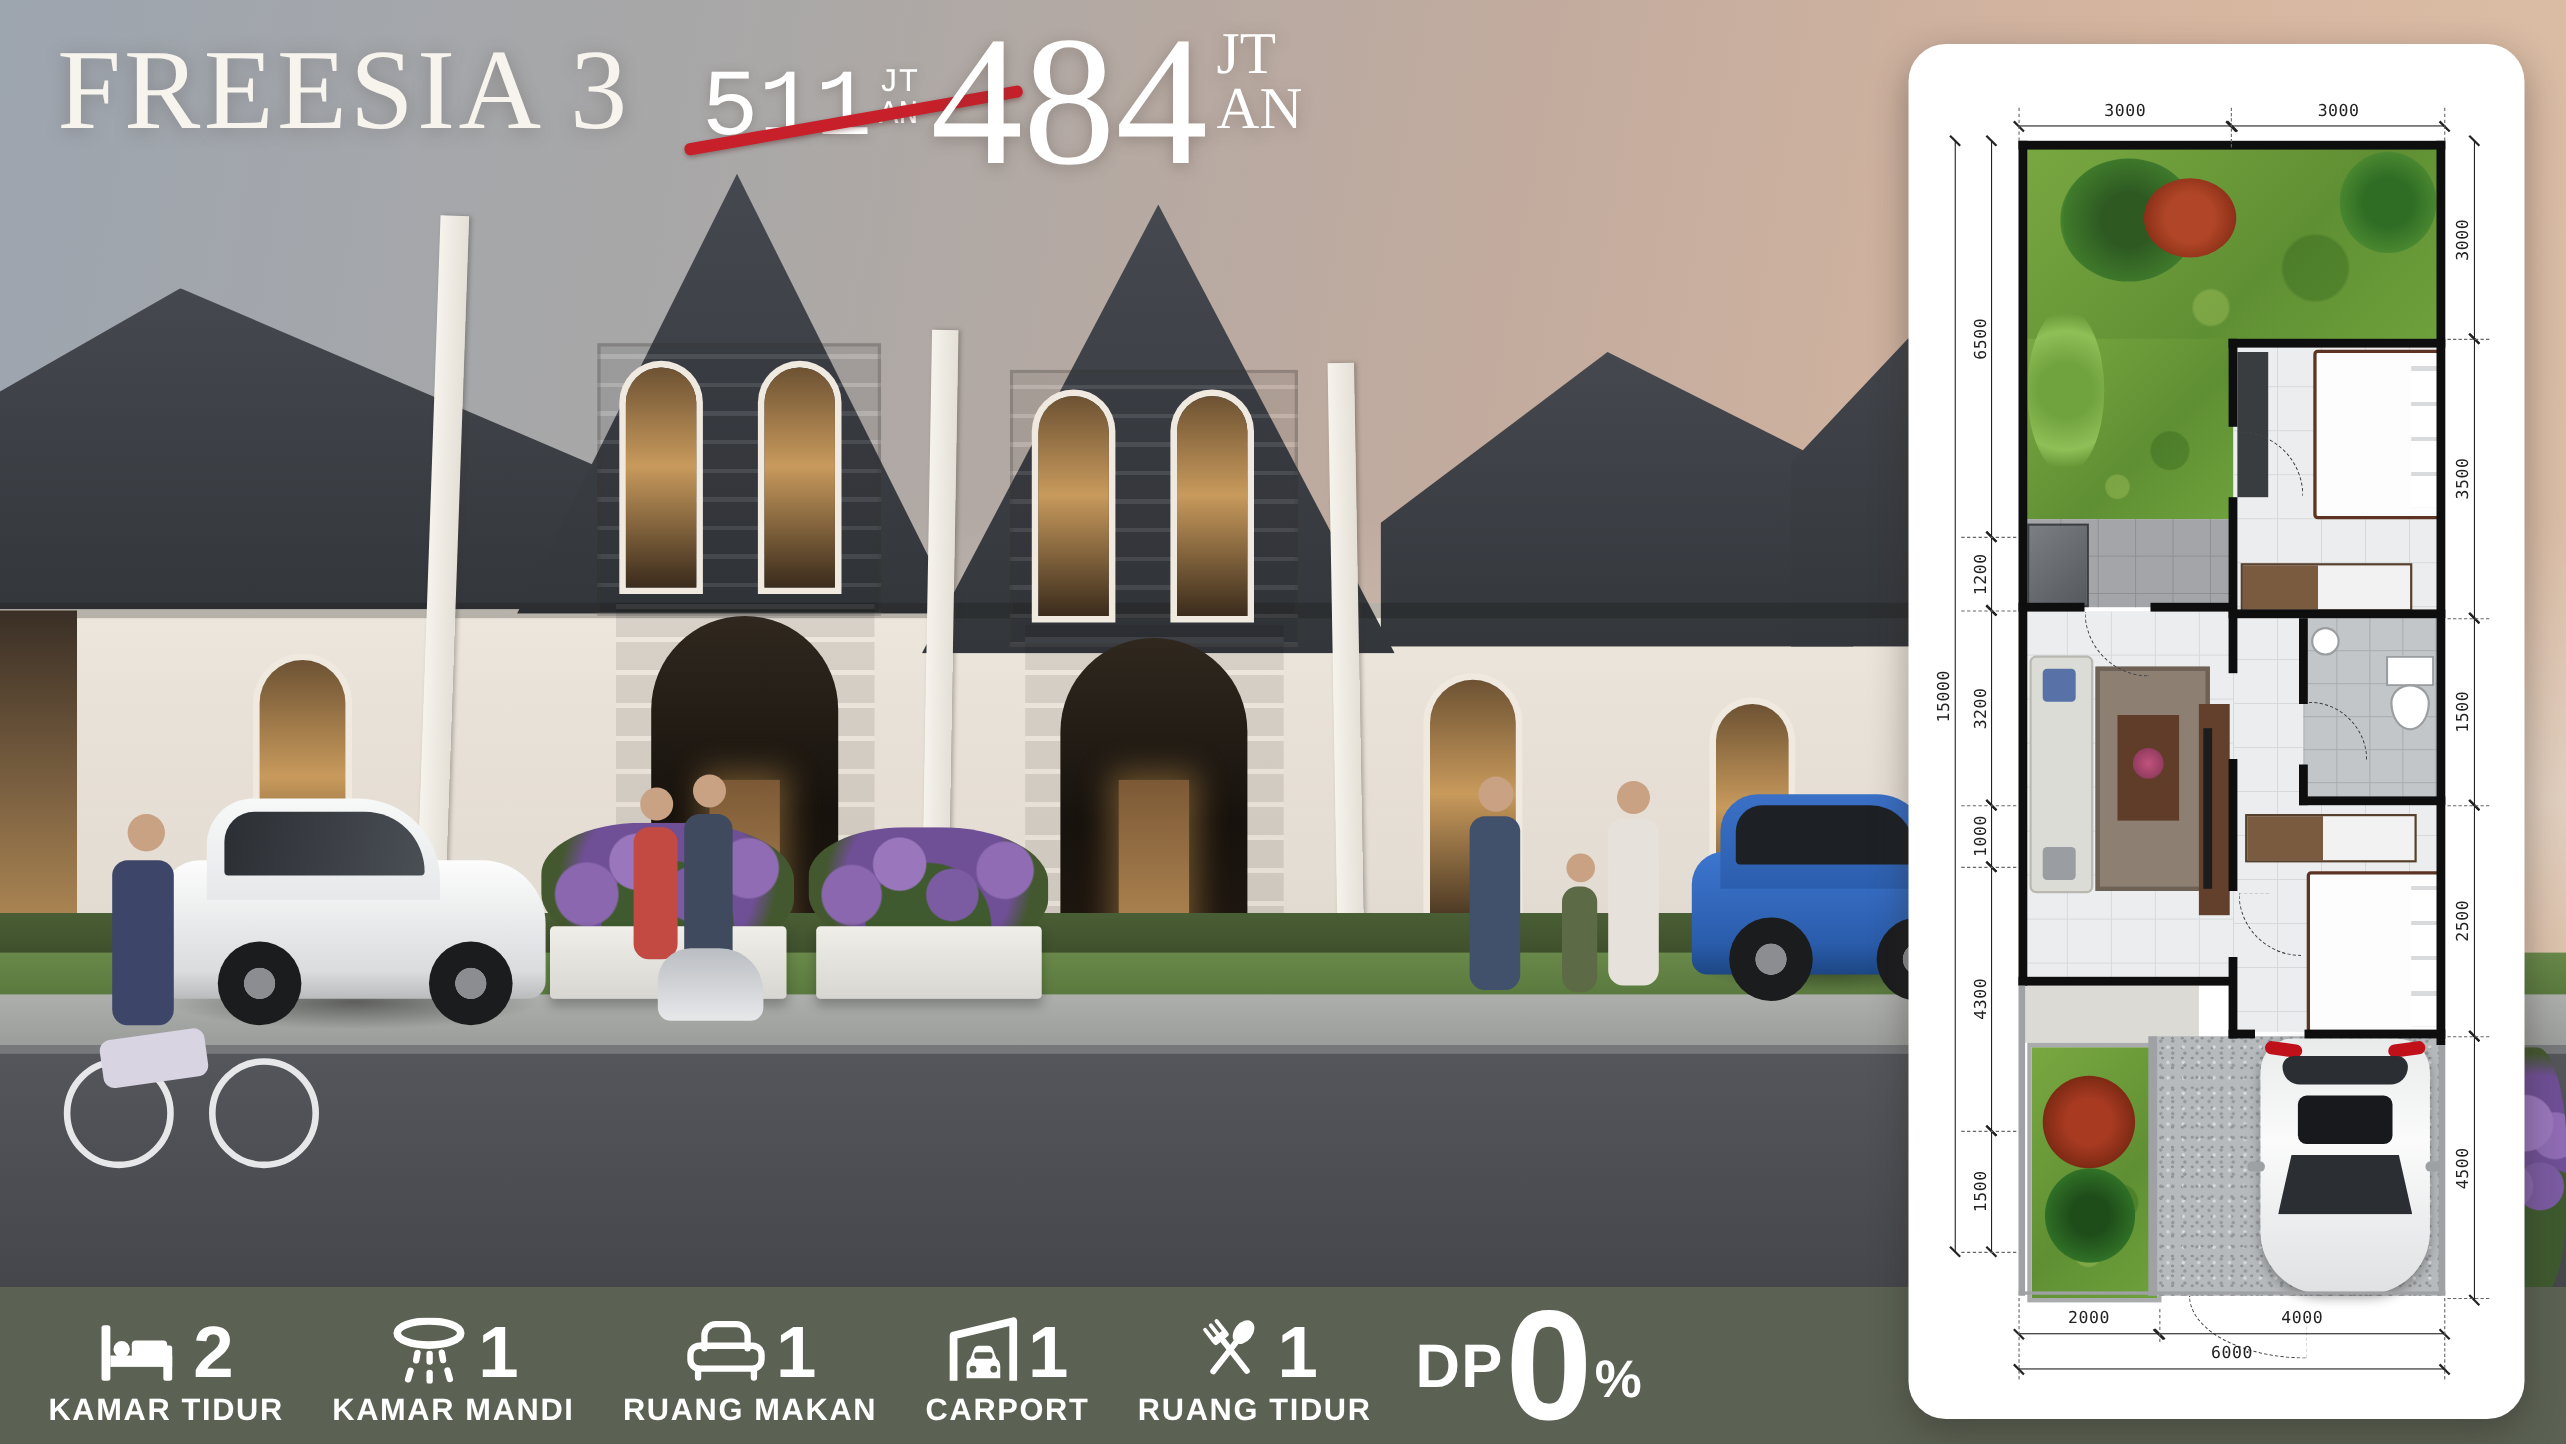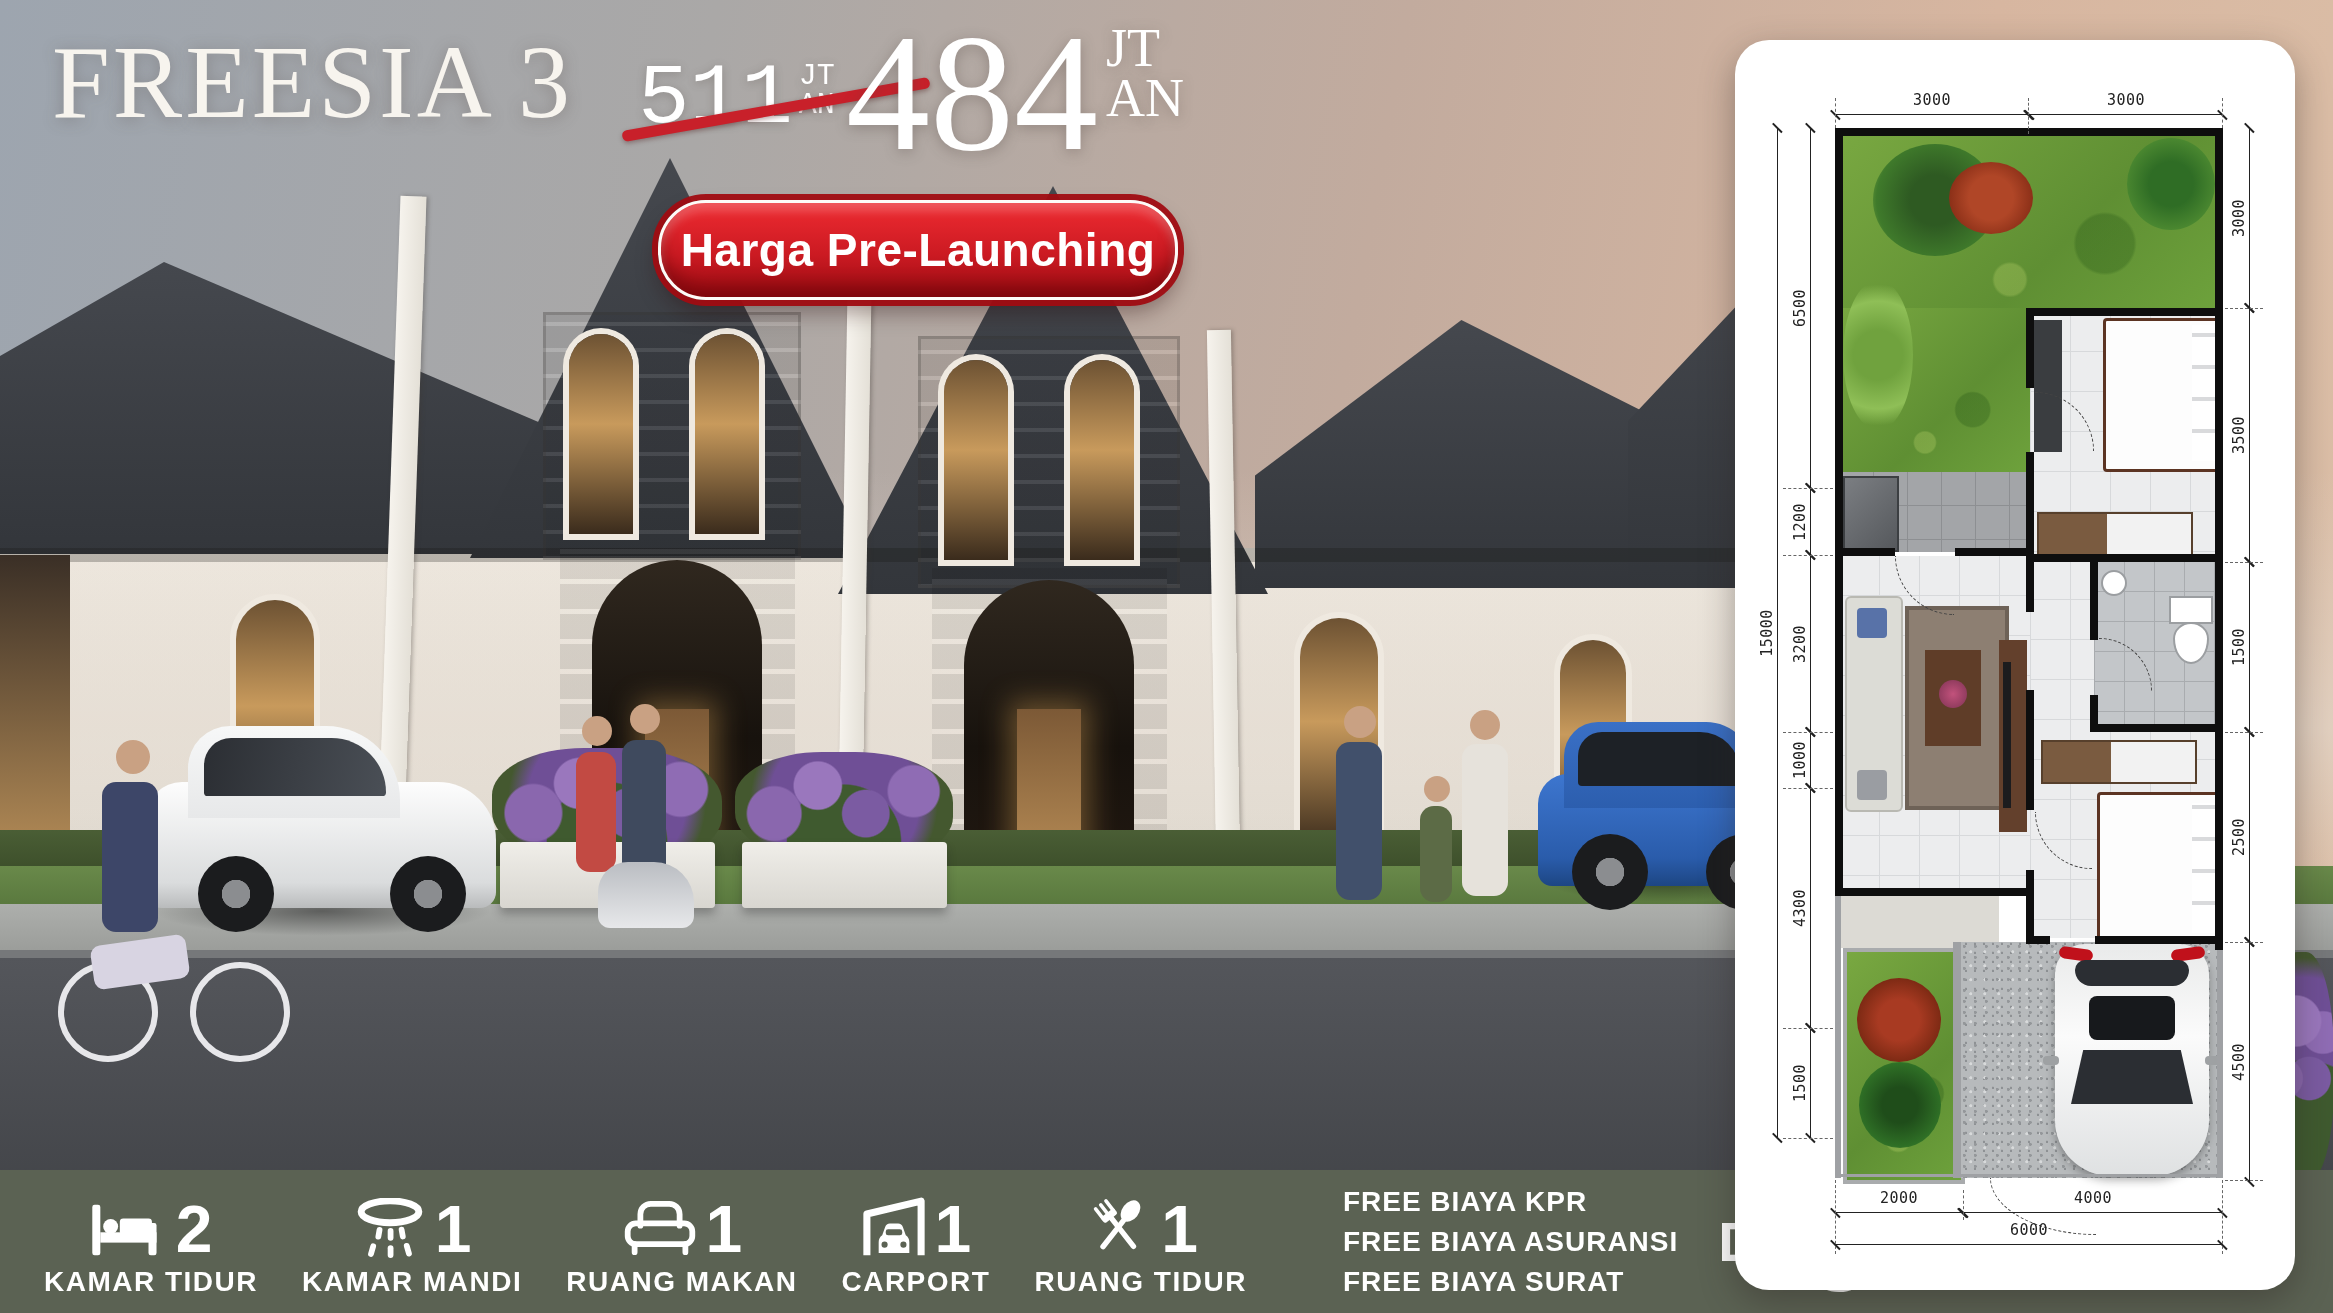--- a/index.html
+++ b/index.html
@@ -210,21 +210,20 @@
     </span>
   </div>
   <div class="s hero strike"></div>
   <div class="s hero priceN">
     <span class="num">484</span>
     <span class="units">
       <span>JT</span>
       <span>AN</span>
     </span>
   </div>
-  <div class="s hero badge">Harga Pre-Launching</div>
 
   <div class="s plancard">
 
     <div class="grass" style="left:104px;top:92px;width:380px;height:180px"></div>
     <div class="grass" style="left:104px;top:268px;width:191px;height:164px"></div>
     <div class="bush" style="left:138px;top:104px;width:124px;height:112px;background:radial-gradient(circle,#2e5a22 30%,#3f7a2b 70%,transparent 85%)"></div>
     <div class="bush" style="left:214px;top:122px;width:84px;height:72px;background:radial-gradient(circle,#b04627 40%,#8c3018 75%,transparent 88%)"></div>
     <div class="bush" style="left:392px;top:98px;width:88px;height:92px;background:radial-gradient(circle,#2f6d25 35%,#4d8a31 75%,transparent 88%)"></div>
     <div class="bush" style="left:108px;top:240px;width:70px;height:150px;background:radial-gradient(circle,#70a23e 30%,#8fbf57 65%,transparent 85%)"></div>
     <div class="gtiles" style="left:104px;top:432px;width:191px;height:80px"></div>
@@ -482,25 +481,20 @@
                 <rect x="32" y="1" width="3" height="13" rx="1.5"></rect>
                 <rect x="21" y="11" width="14" height="6" rx="2"></rect>
                 <rect x="26" y="15" width="4.5" height="34" rx="2.2"></rect>
               </g>
             </svg>
         </span>
         <span class="f-count">1</span>
       </div>
       <div class="f-label">RUANG TIDUR</div>
     </div>
-    <div class="freelist">
-      <div>FREE BIAYA KPR</div>
-      <div>FREE BIAYA ASURANSI</div>
-      <div>FREE BIAYA SURAT</div>
-    </div>
     <div class="dp">
       <span class="dp-pre">DP</span>
       <span class="dp-val">0</span>
       <span class="dp-suf">%</span>
     </div>
   </div>
 
 </div>
 
 </body></html>

